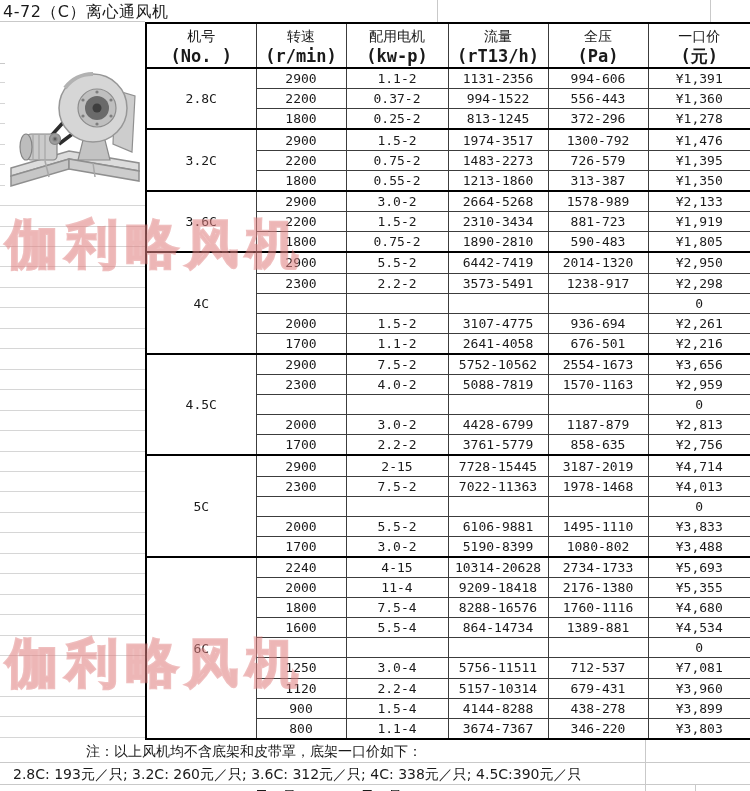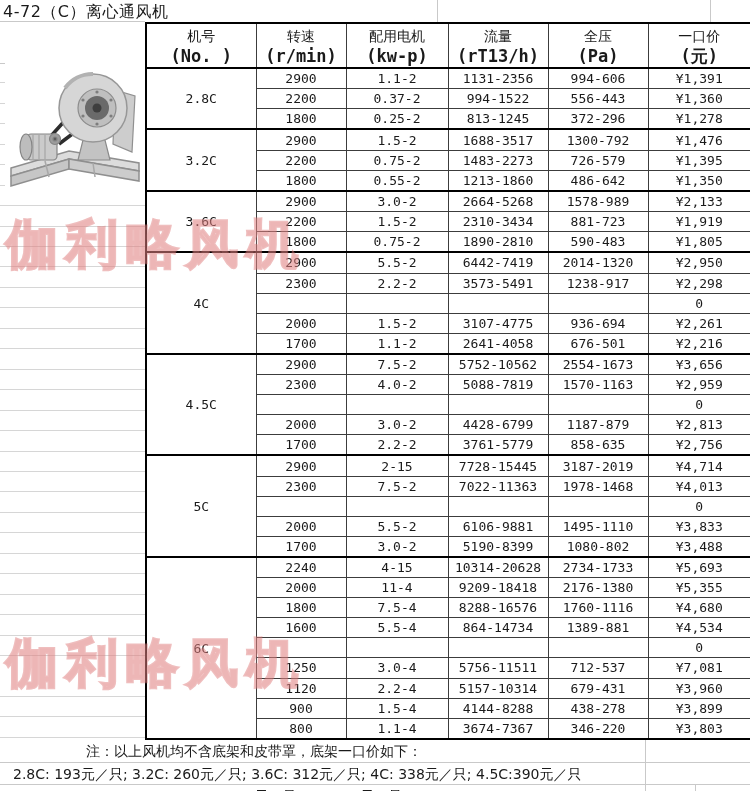--- a/index.html
+++ b/index.html
@@ -175,36 +175,36 @@
         <td>1800</td>
         <td>0.25-2</td>
         <td>813-1245</td>
         <td>372-296</td>
         <td>¥1,278</td>
       </tr>
       <tr class="group-start">
         <td class="model-cell" rowspan="3">3.2C</td>
         <td>2900</td>
         <td>1.5-2</td>
-        <td>1688-3517</td>
+        <td>1974-3517</td>
         <td>1300-792</td>
         <td>¥1,476</td>
       </tr>
       <tr>
         <td>2200</td>
         <td>0.75-2</td>
         <td>1483-2273</td>
         <td>726-579</td>
         <td>¥1,395</td>
       </tr>
       <tr>
         <td>1800</td>
         <td>0.55-2</td>
         <td>1213-1860</td>
-        <td>486-642</td>
+        <td>313-387</td>
         <td>¥1,350</td>
       </tr>
       <tr class="group-start">
         <td class="model-cell" rowspan="3">3.6C</td>
         <td>2900</td>
         <td>3.0-2</td>
         <td>2664-5268</td>
         <td>1578-989</td>
         <td>¥2,133</td>
       </tr>

